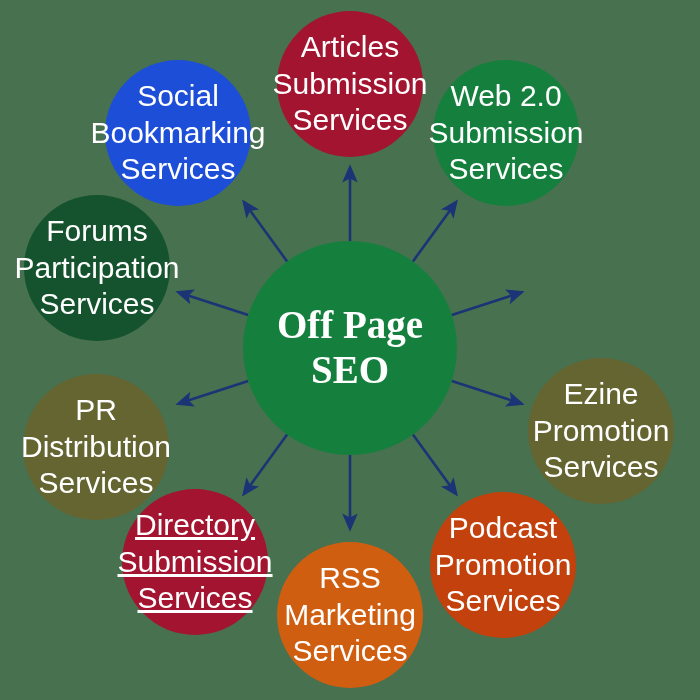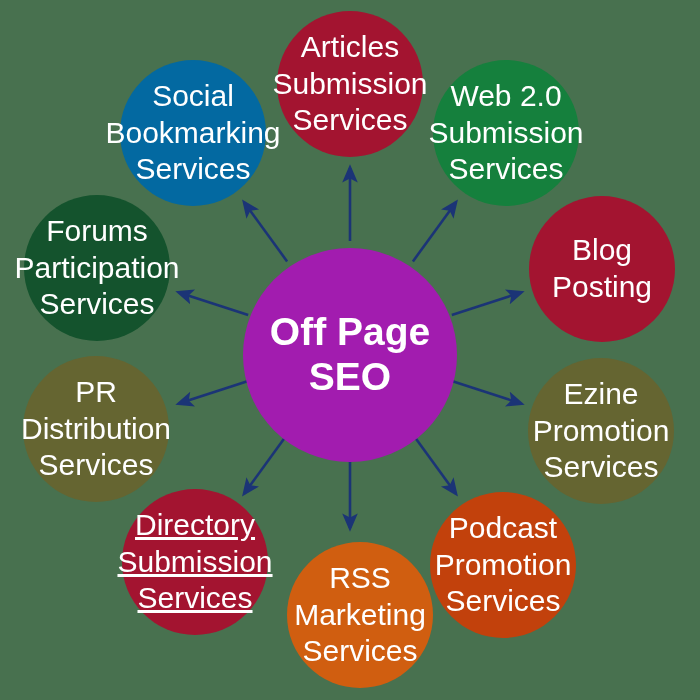--- a/index.html
+++ b/index.html
@@ -67,55 +67,53 @@
     <line x1="451.8" y1="314.9" x2="521.2" y2="292.4" marker-end="url(#ah)"></line>
     <line x1="451.8" y1="381.1" x2="521.2" y2="403.6" marker-end="url(#ah)"></line>
     <line x1="412.9" y1="434.6" x2="455.8" y2="493.6" marker-end="url(#ah)"></line>
     <line x1="350" y1="455" x2="350" y2="528" marker-end="url(#ah)"></line>
     <line x1="287.1" y1="434.6" x2="244.2" y2="493.6" marker-end="url(#ah)"></line>
     <line x1="248.2" y1="381.1" x2="178.8" y2="403.6" marker-end="url(#ah)"></line>
     <line x1="248.2" y1="314.9" x2="178.8" y2="292.4" marker-end="url(#ah)"></line>
     <line x1="287.1" y1="261.4" x2="244.2" y2="202.4" marker-end="url(#ah)"></line>
   </svg>
 
-  <div class="node hub" style="left: 243px; top: 248px; background-color: #a21caf;">Off Page
+  <div class="node hub" style="left: 243px; top: 241px; background-color: #15803d; font-family: Liberation Serif, serif;">Off Page
 SEO</div>
 
   <div class="node outer" style="left: 277px; top: 11px; background-color: rgb(163, 20, 48);">Articles
 Submission
 Services</div>
 
   <div class="node outer" style="left: 433px; top: 60px; background-color: #15803d;">Web 2.0
 Submission
 Services</div>
 
-  <div class="node outer" style="left: 529px; top: 196px; background-color: rgb(163, 20, 48);">Blog
-Posting</div>
 
   <div class="node outer" style="left: 528px; top: 358px; background-color: rgb(101, 101, 49);">Ezine
 Promotion
 Services</div>
 
   <div class="node outer" style="left: 430px; top: 492px; background-color: #c2410c;">Podcast
 Promotion
 Services</div>
 
-  <div class="node outer" style="left: 287px; top: 542px; background-color: rgb(208, 94, 16);">RSS
+  <div class="node outer" style="left: 277px; top: 542px; background-color: rgb(208, 94, 16);">RSS
 Marketing
 Services</div>
 
   <div class="node outer" style="left: 122px; top: 489px; background-color: rgb(163, 20, 48); text-decoration: underline;">Directory
 Submission
 Services</div>
 
-  <div class="node outer" style="left: 23px; top: 356px; background-color: rgb(101, 101, 49);">PR
+  <div class="node outer" style="left: 23px; top: 374px; background-color: rgb(101, 101, 49);">PR
 Distribution
 Services</div>
 
   <div class="node outer" style="left: 24px; top: 195px; background-color: #14532d;">Forums
 Participation
 Services</div>
 
-  <div class="node outer" style="left: 120px; top: 60px; background-color: #0369a1;">Social
+  <div class="node outer" style="left: 105px; top: 60px; background-color: #1d4ed8;">Social
 Bookmarking
 Services</div>
 
 </div>
 
 </body></html>

